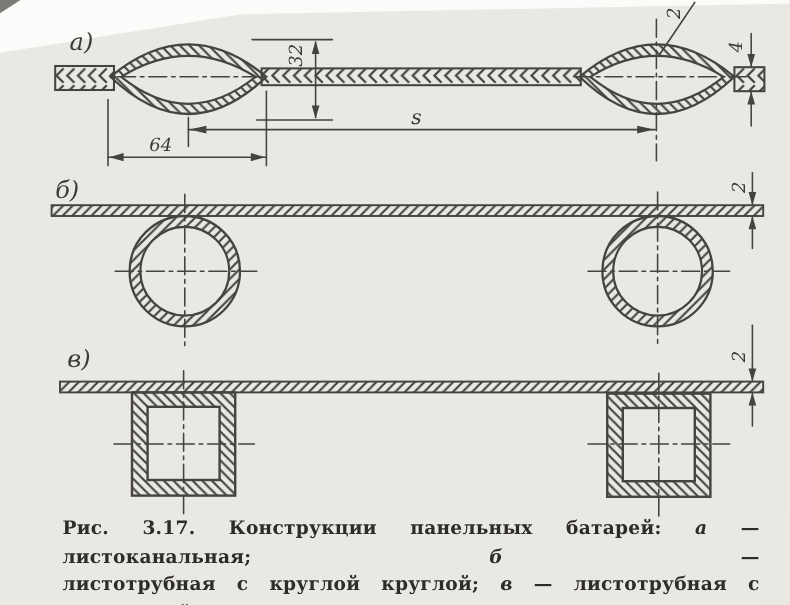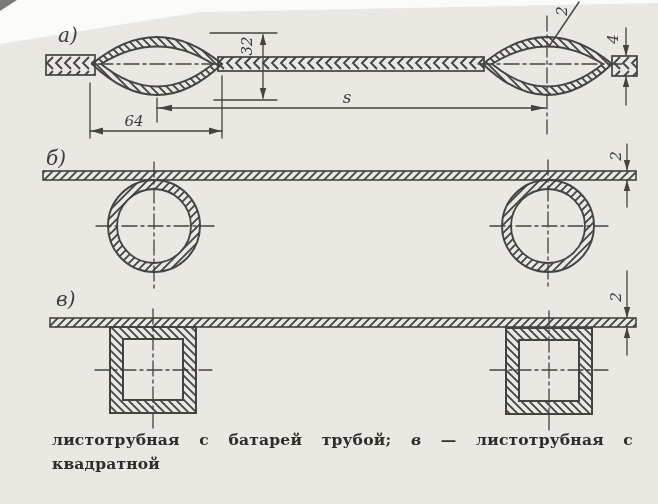--- a/index.html
+++ b/index.html
@@ -180,17 +180,18 @@
         <line x1="627" y1="328" x2="627" y2="355"></line>
       </g>
       <polygon points="627,318 623.8,307 630.2,307" fill="#44433e"></polygon>
       <polygon points="627,327 623.8,338 630.2,338" fill="#44433e"></polygon>
       <text class="dim-text" text-anchor="middle" transform="rotate(-90 616 297)" x="616" y="302">2</text>
     </g>
   </g>
 </svg>
 
 <div class="caption">
-  <div class="cap-line cap-just"><span>листотрубная с батарей трубой; </span><i>в</i><span> — листотрубная с квадратной</span></div>
+  <div class="cap-line cap-just"><span>Рис. 3.17. Конструкции панельных батарей: </span><i>а</i><span> — листоканальная; </span><i>б</i><span> —</span></div>
+  <div class="cap-line cap-just"><span>листотрубная с круглой круглой; </span><i>в</i><span> — листотрубная с квадратной</span></div>
 
 </div>
 
 </div>
 
 </body></html>

